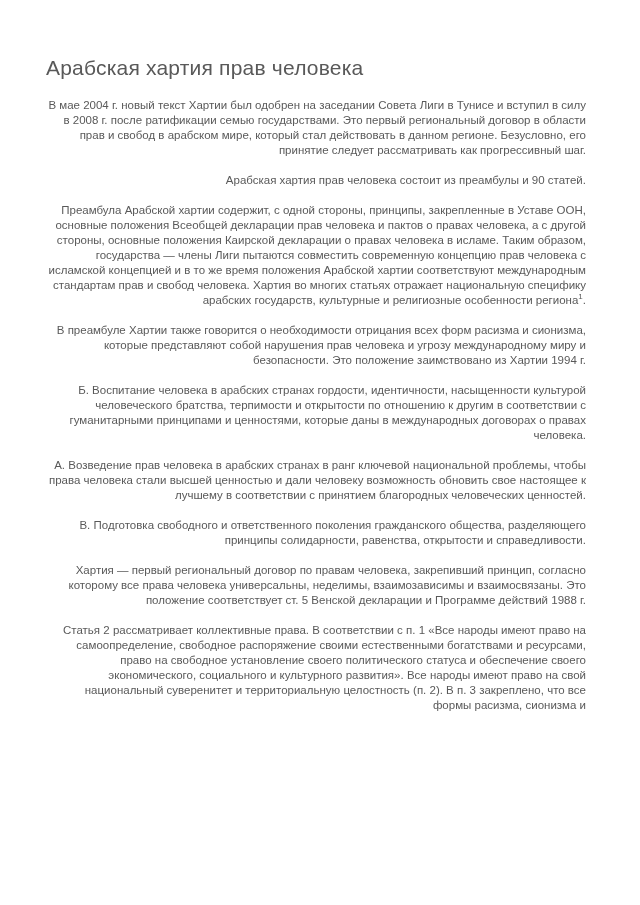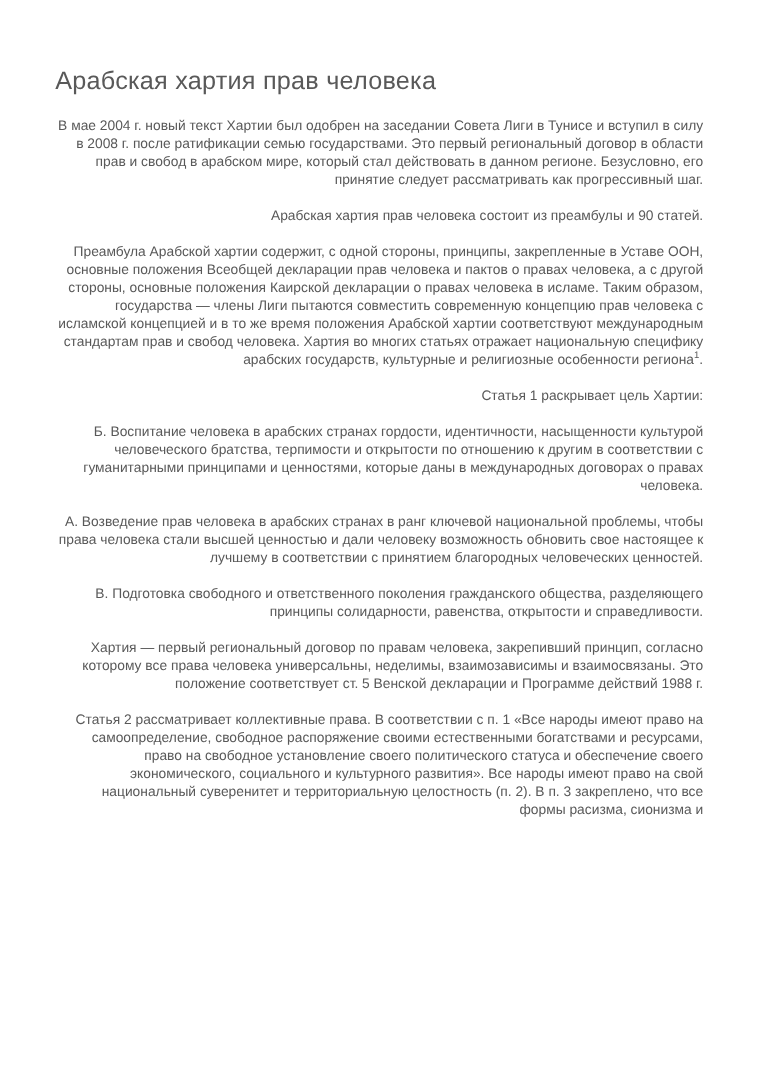--- a/index.html
+++ b/index.html
@@ -45,20 +45,20 @@
   </style>
 </head>
 <body>
 
 <div class="page">
   <h1 class="title">Арабская хартия прав человека</h1>
   <div class="doc-body" id="doc-body">
       <p><span>В мае 2004 г. новый текст Хартии был одобрен на заседании Совета Лиги в Тунисе и вступил в силу в 2008 г. после ратификации семью государствами. Это первый региональный договор в области прав и свобод в арабском мире, который стал действовать в данном регионе. Безусловно, его принятие следует рассматривать как прогрессивный шаг.</span></p>
       <p><span>Арабская хартия прав человека состоит из преамбулы и 90 статей.</span></p>
       <p><span class="it">Преамбула</span><span> Арабской хартии содержит, с одной стороны, принципы, закрепленные в Уставе ООН, основные положения Всеобщей декларации прав человека и пактов о правах человека, а с другой стороны, основные положения Каирской декларации о правах человека в исламе. Таким образом, государства — члены Лиги пытаются совместить современную концепцию прав человека с исламской концепцией и в то же время положения Арабской хартии соответствуют международным стандартам прав и свобод человека. Хартия во многих статьях отражает национальную специфику арабских государств, культурные и религиозные особенности региона</span><sup>1</sup><span>.</span></p>
-      <p><span class="it">Статья 1</span><span> раскрывает цель Хартии:</span></p>
+      <p><span>В преамбуле Хартии также говорится о необходимости отрицания всех форм расизма и сионизма, которые представляют собой нарушения прав человека и угрозу международному миру и безопасности. Это положение заимствовано из Хартии 1994 г.</span></p>
       <p><span class="it">Б.</span><span> Воспитание человека в арабских странах гордости, идентичности, насыщенности культурой человеческого братства, терпимости и открытости по отношению к другим в соответствии с гуманитарными принципами и ценностями, которые даны в международных договорах о правах человека.</span></p>
       <p><span class="it">А.</span><span> Возведение прав человека в арабских странах в ранг ключевой национальной проблемы, чтобы права человека стали высшей ценностью и дали человеку возможность обновить свое настоящее к лучшему в соответствии с принятием благородных человеческих ценностей.</span></p>
       <p><span class="it">В.</span><span> Подготовка свободного и ответственного поколения гражданского общества, разделяющего принципы солидарности, равенства, открытости и справедливости.</span></p>
       <p><span>Хартия — первый региональный договор по правам человека, закрепивший принцип, согласно которому все права человека универсальны, неделимы, взаимозависимы и взаимосвязаны. Это положение соответствует ст. 5 Венской декларации и Программе действий 1988 г.</span></p>
       <p><span class="it">Статья 2</span><span> рассматривает коллективные права. В соответствии с п. 1 «Все народы имеют право на самоопределение, свободное распоряжение своими естественными богатствами и ресурсами, право на свободное установление своего политического статуса и обеспечение своего экономического, социального и культурного развития». Все народы имеют право на свой национальный суверенитет и территориальную целостность (п. 2). В п. 3 закреплено, что все формы расизма, сионизма и</span></p>
     </div>
 </div>
 
 </body></html>

